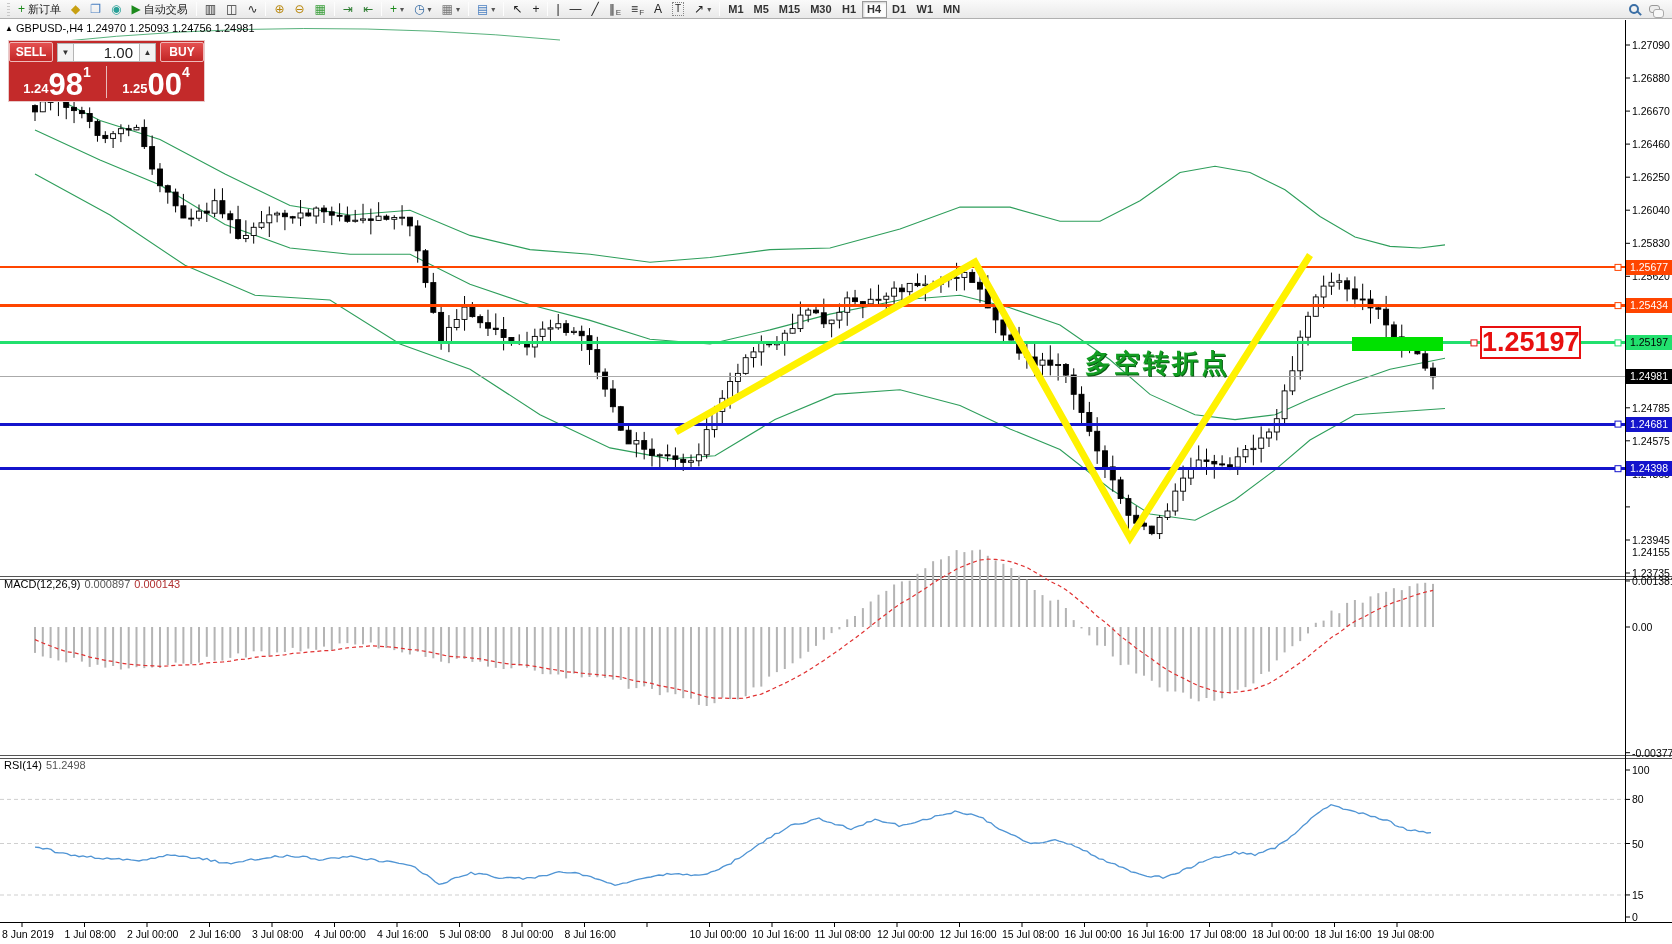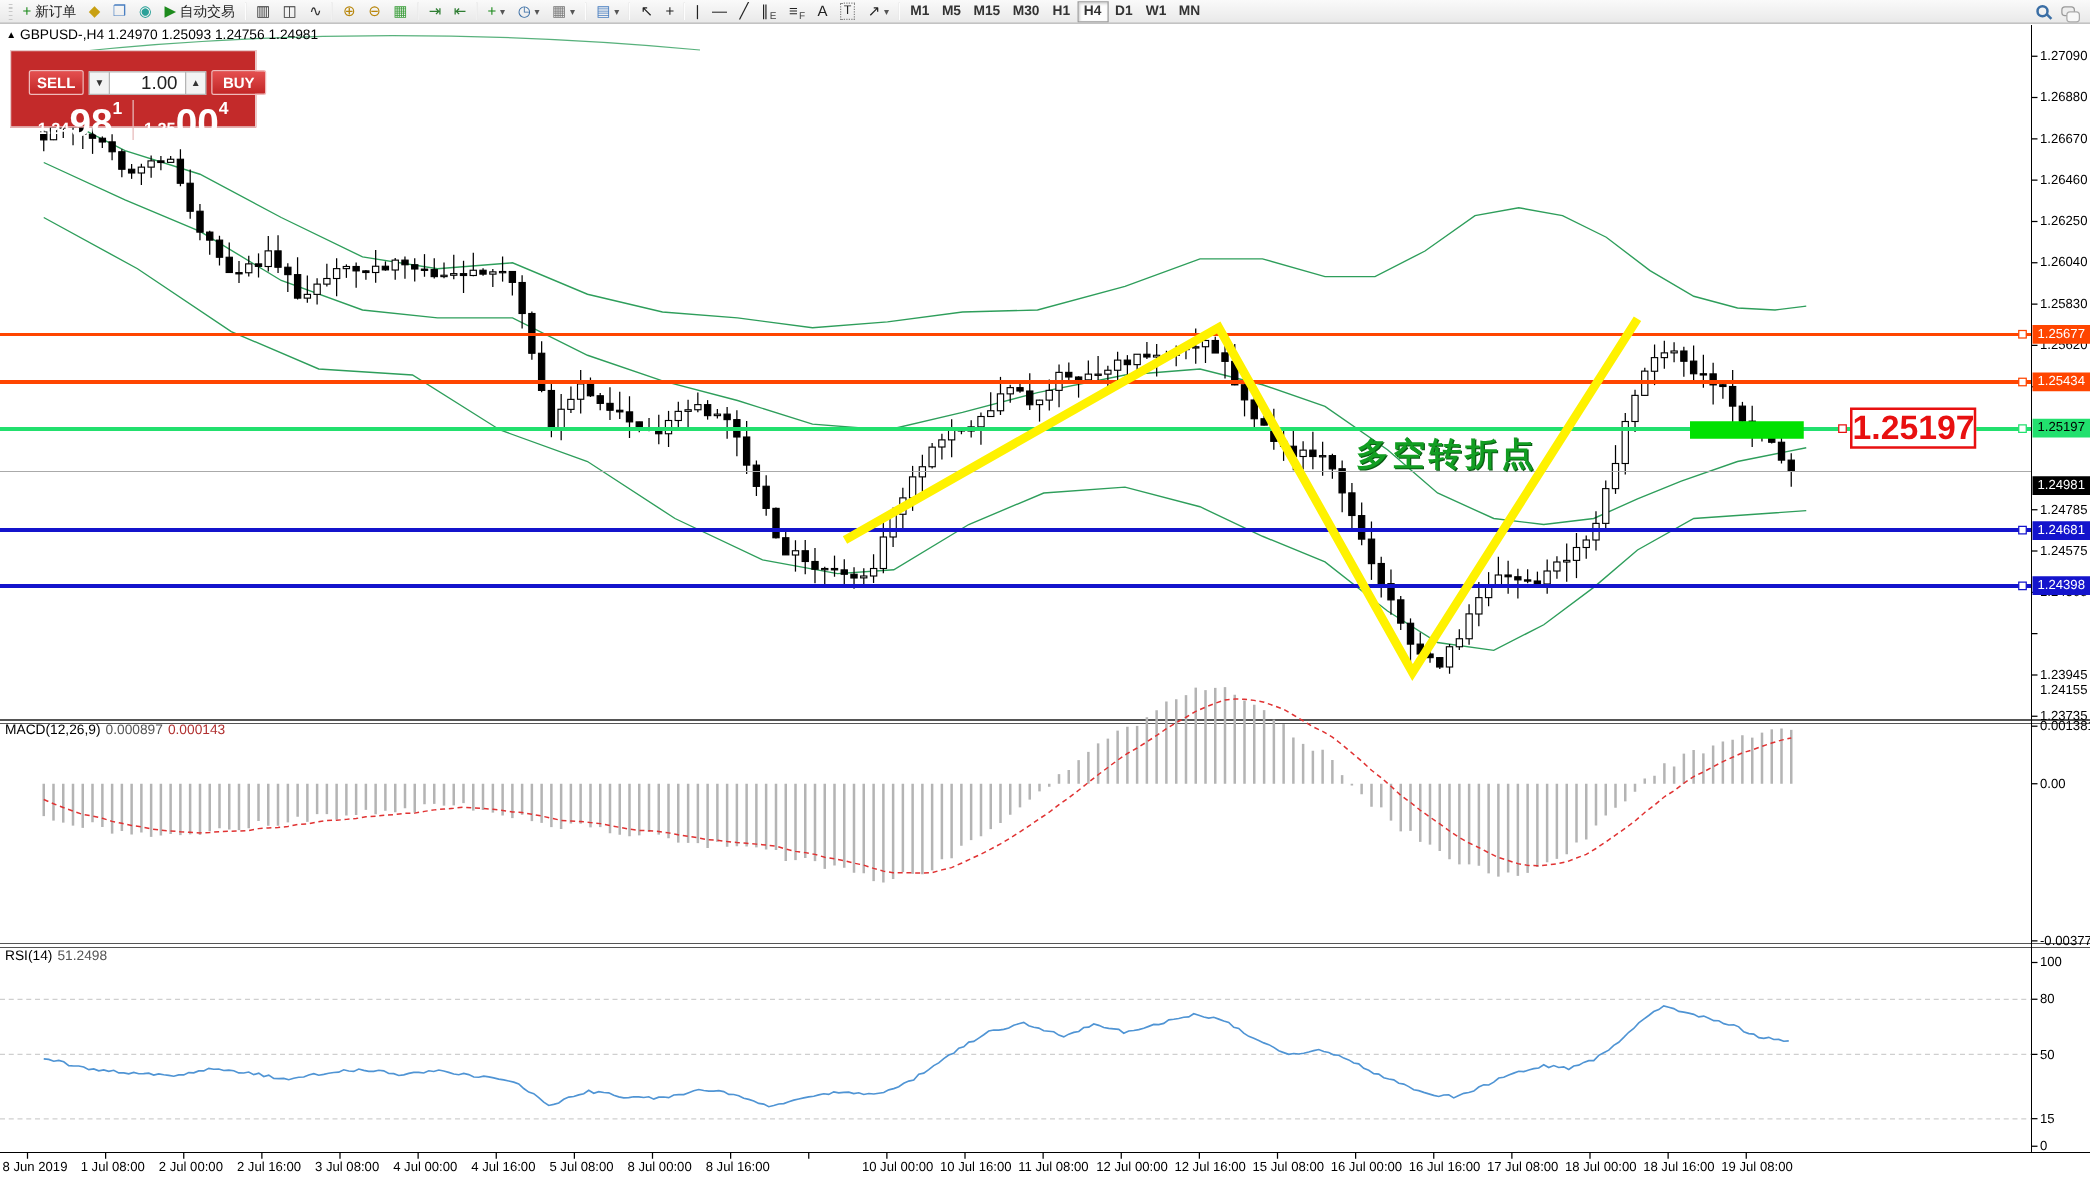--- a/index.html
+++ b/index.html
@@ -44,21 +44,21 @@
     text-align:center; font-size:10.5px; z-index:8; }
   .date-label { position:absolute; top:928px; font-size:10.5px; color:#000; white-space:nowrap; z-index:5; }
 
   .annotation-cn { position:absolute; font-size:26px; font-weight:bold; letter-spacing:3px;
     color:#129e22; text-shadow:1px 1px 0 #0a5c14; z-index:20; white-space:nowrap; }
   .big-price { position:absolute; border:2px solid #e81010; color:#e81010; background:#fff;
     font-size:27px; font-weight:bold; text-align:center; z-index:20; line-height:29px; }
 
   
   .trade-panel { position:absolute; left:8px; top:40px; width:197px; height:62px;
-    background:#c32a2a; border:1px solid #e8caca; z-index:30; padding:14px; }
+    background:#c32a2a; border:1px solid #e8caca; z-index:30; padding:0; }
   .tp-row1 { display:flex; align-items:center; height:22px; gap:4px; }
   .tp-btn { flex:0 0 44px; height:20px; background:linear-gradient(#e45050,#c22626);
     border:1px solid #efb9b9; border-radius:2px; color:#fff; font-size:12px; font-weight:bold; cursor:pointer; }
   .tp-vol { flex:1; display:flex; height:19px; }
   .tp-step { width:17px; background:#f3f3f3; border:1px solid #b5b5b5; font-size:8px; color:#333; cursor:pointer; }
   .tp-input { width:60px; flex:1; border:1px solid #b5b5b5; border-left:none; border-right:none;
     text-align:right; padding-right:6px; font-size:15px; color:#222; }
   .tp-row2 { display:flex; height:36px; margin-top:1px; }
   .tp-price { flex:1; display:flex; align-items:flex-end; justify-content:center; color:#fff; cursor:pointer; }
   .tp-small { font-size:13px; font-weight:bold; margin-bottom:4px; }
@@ -891,21 +891,21 @@
       <div class="axis-tick-label" style="top: 764px;">100</div>
       <div class="axis-tick-label" style="top: 793.4px;">80</div>
       <div class="axis-tick-label" style="top: 837.5px;">50</div>
       <div class="axis-tick-label" style="top: 888.95px;">15</div>
       <div class="axis-tick-label" style="top: 911px;">0</div>
       <div class="chip" style="top: 259.874px; background: rgb(255, 69, 0); color: rgb(255, 255, 255);">1.25677</div>
       <div class="chip" style="top: 298.116px; background: rgb(255, 69, 0); color: rgb(255, 255, 255);">1.25434</div>
       <div class="chip" style="top: 335.415px; background: rgb(34, 224, 110); color: rgb(0, 0, 0);">1.25197</div>
       <div class="chip" style="top: 416.621px; background: rgb(20, 20, 204); color: rgb(255, 255, 255);">1.24681</div>
       <div class="chip" style="top: 461.159px; background: rgb(20, 20, 204); color: rgb(255, 255, 255);">1.24398</div>
-      <div class="chip" style="top: 369.408px; background: rgb(0, 0, 0); color: rgb(255, 255, 255); margin-top: 12px;">1.24981</div>
+      <div class="chip" style="top: 369.408px; background: rgb(0, 0, 0); color: rgb(255, 255, 255);">1.24981</div>
     </div>
   <div id="date-labels">
       <div class="date-label" style="left: 2px;">8 Jun 2019</div>
       <div class="date-label" style="left: 64.5px;">1 Jul 08:00</div>
       <div class="date-label" style="left: 127px;">2 Jul 00:00</div>
       <div class="date-label" style="left: 189.5px;">2 Jul 16:00</div>
       <div class="date-label" style="left: 252px;">3 Jul 08:00</div>
       <div class="date-label" style="left: 314.5px;">4 Jul 00:00</div>
       <div class="date-label" style="left: 377px;">4 Jul 16:00</div>
       <div class="date-label" style="left: 439.5px;">5 Jul 08:00</div>

